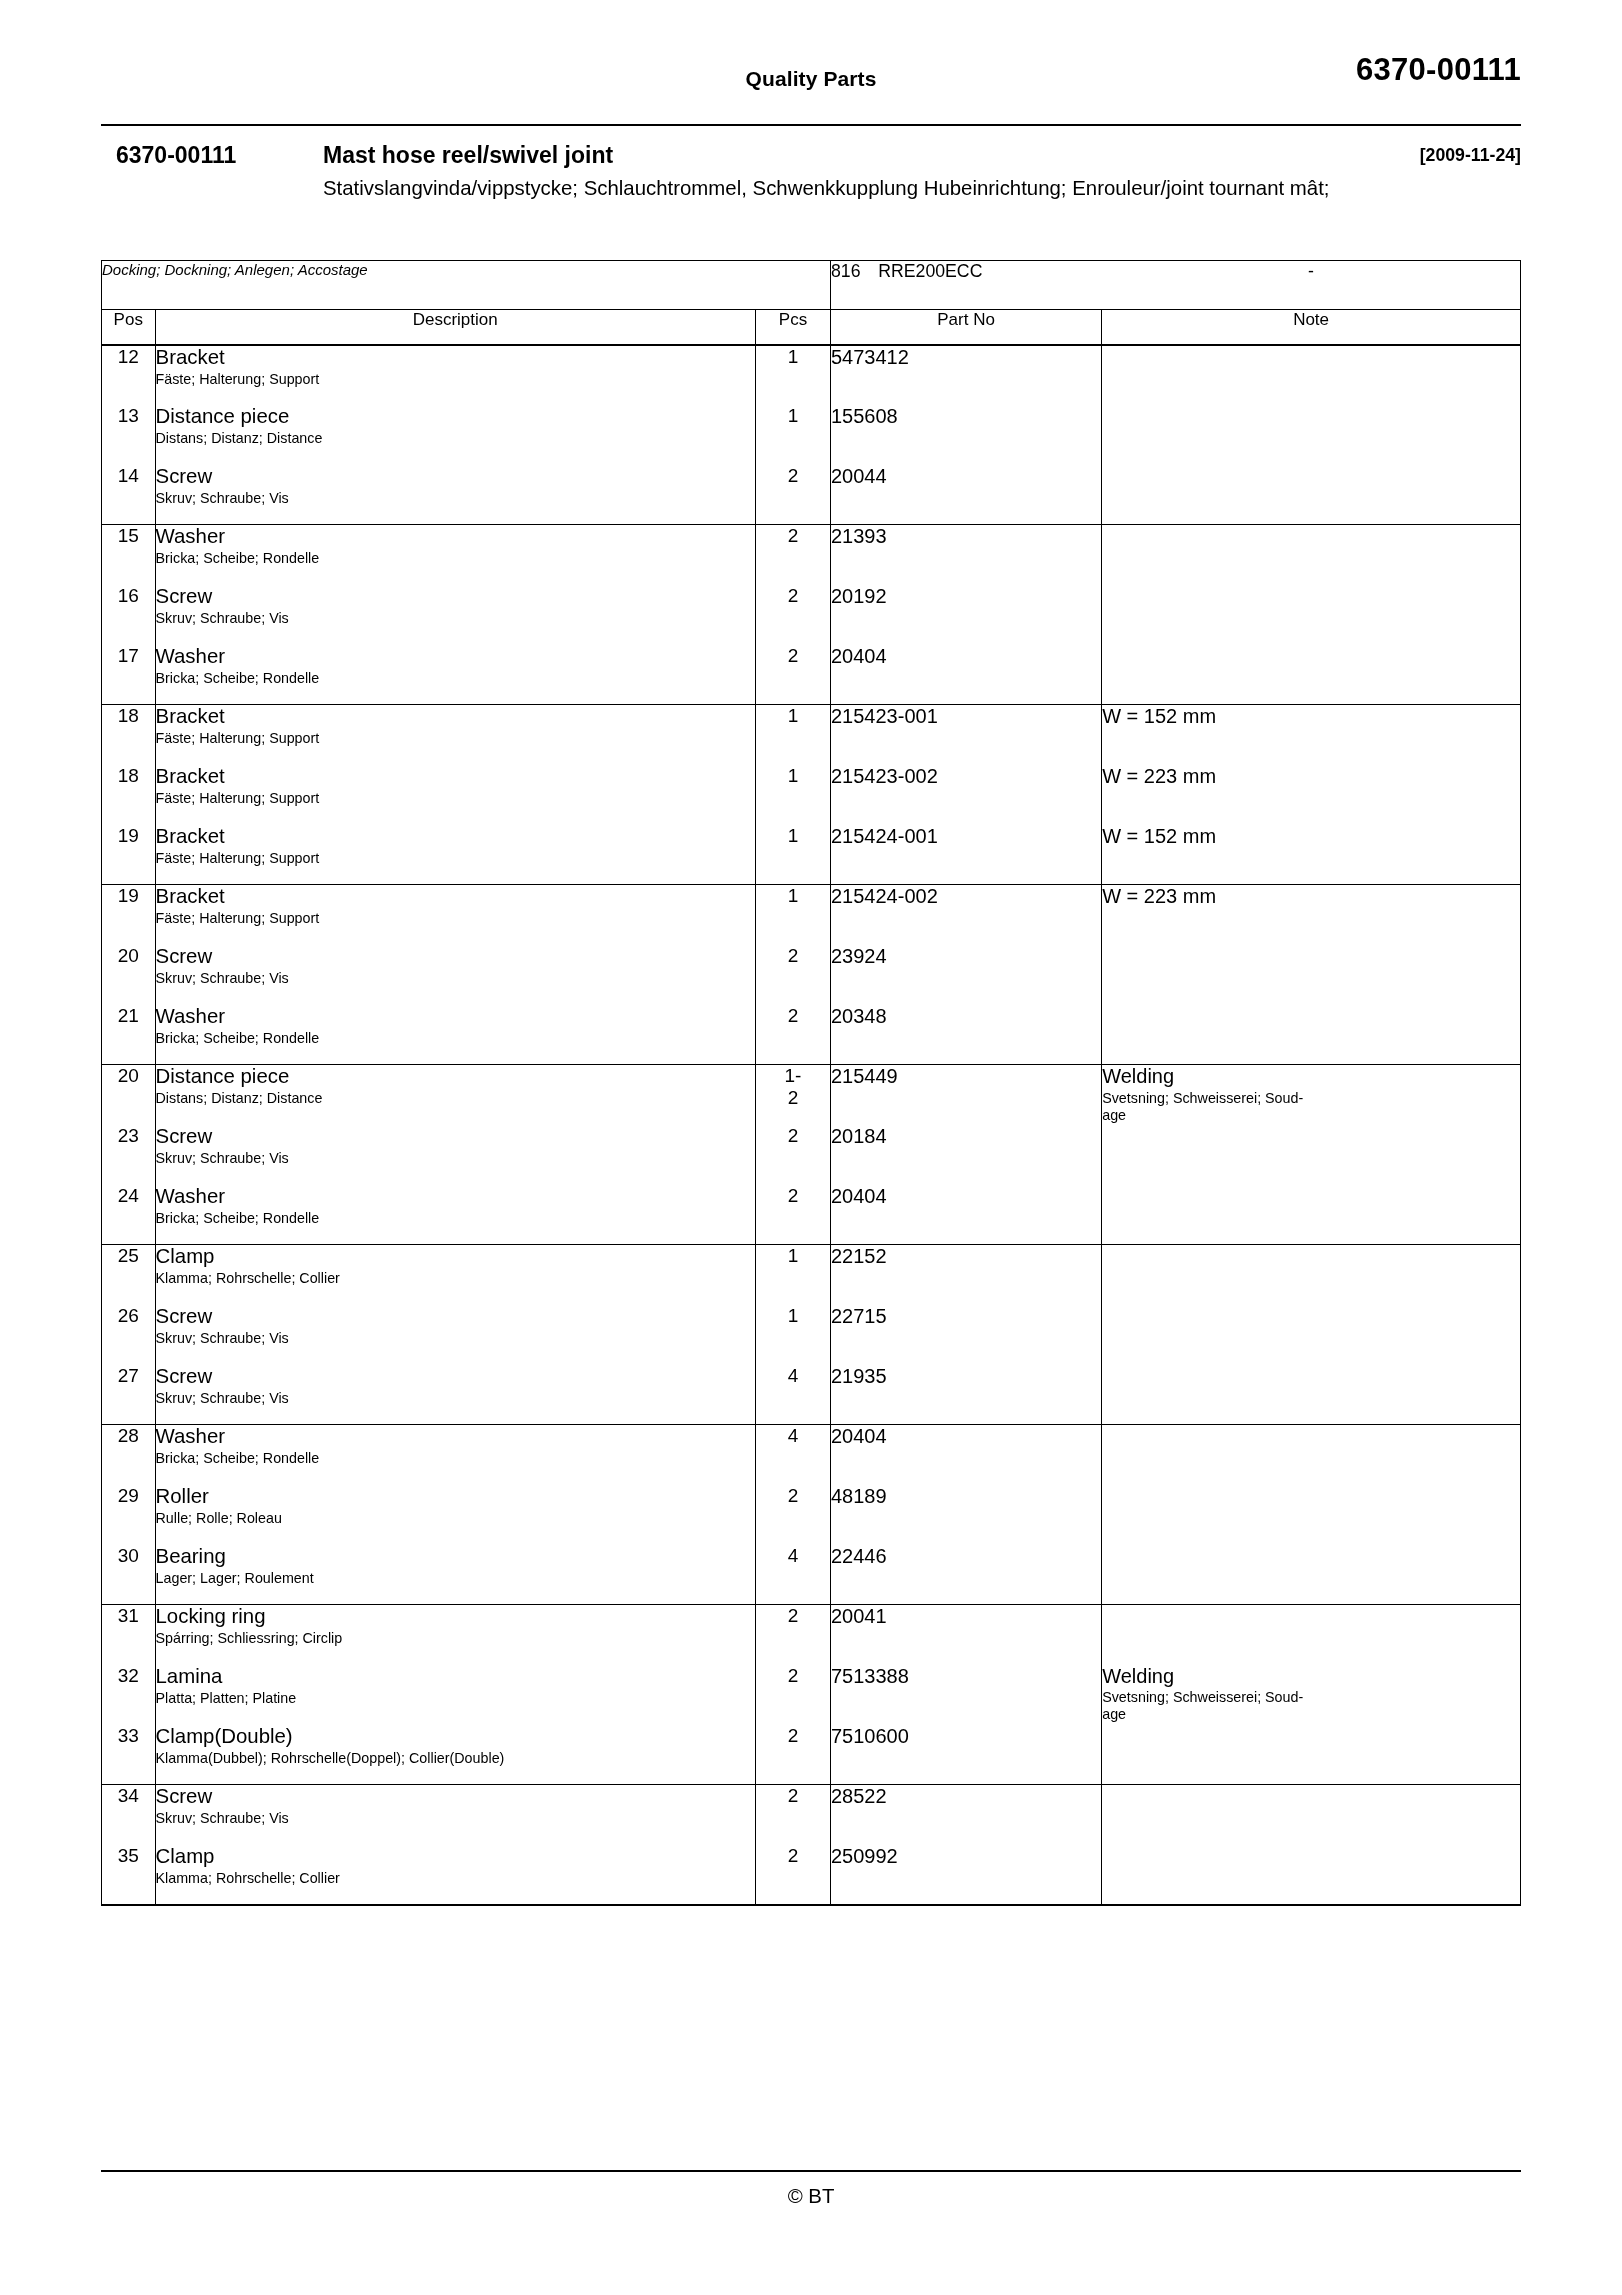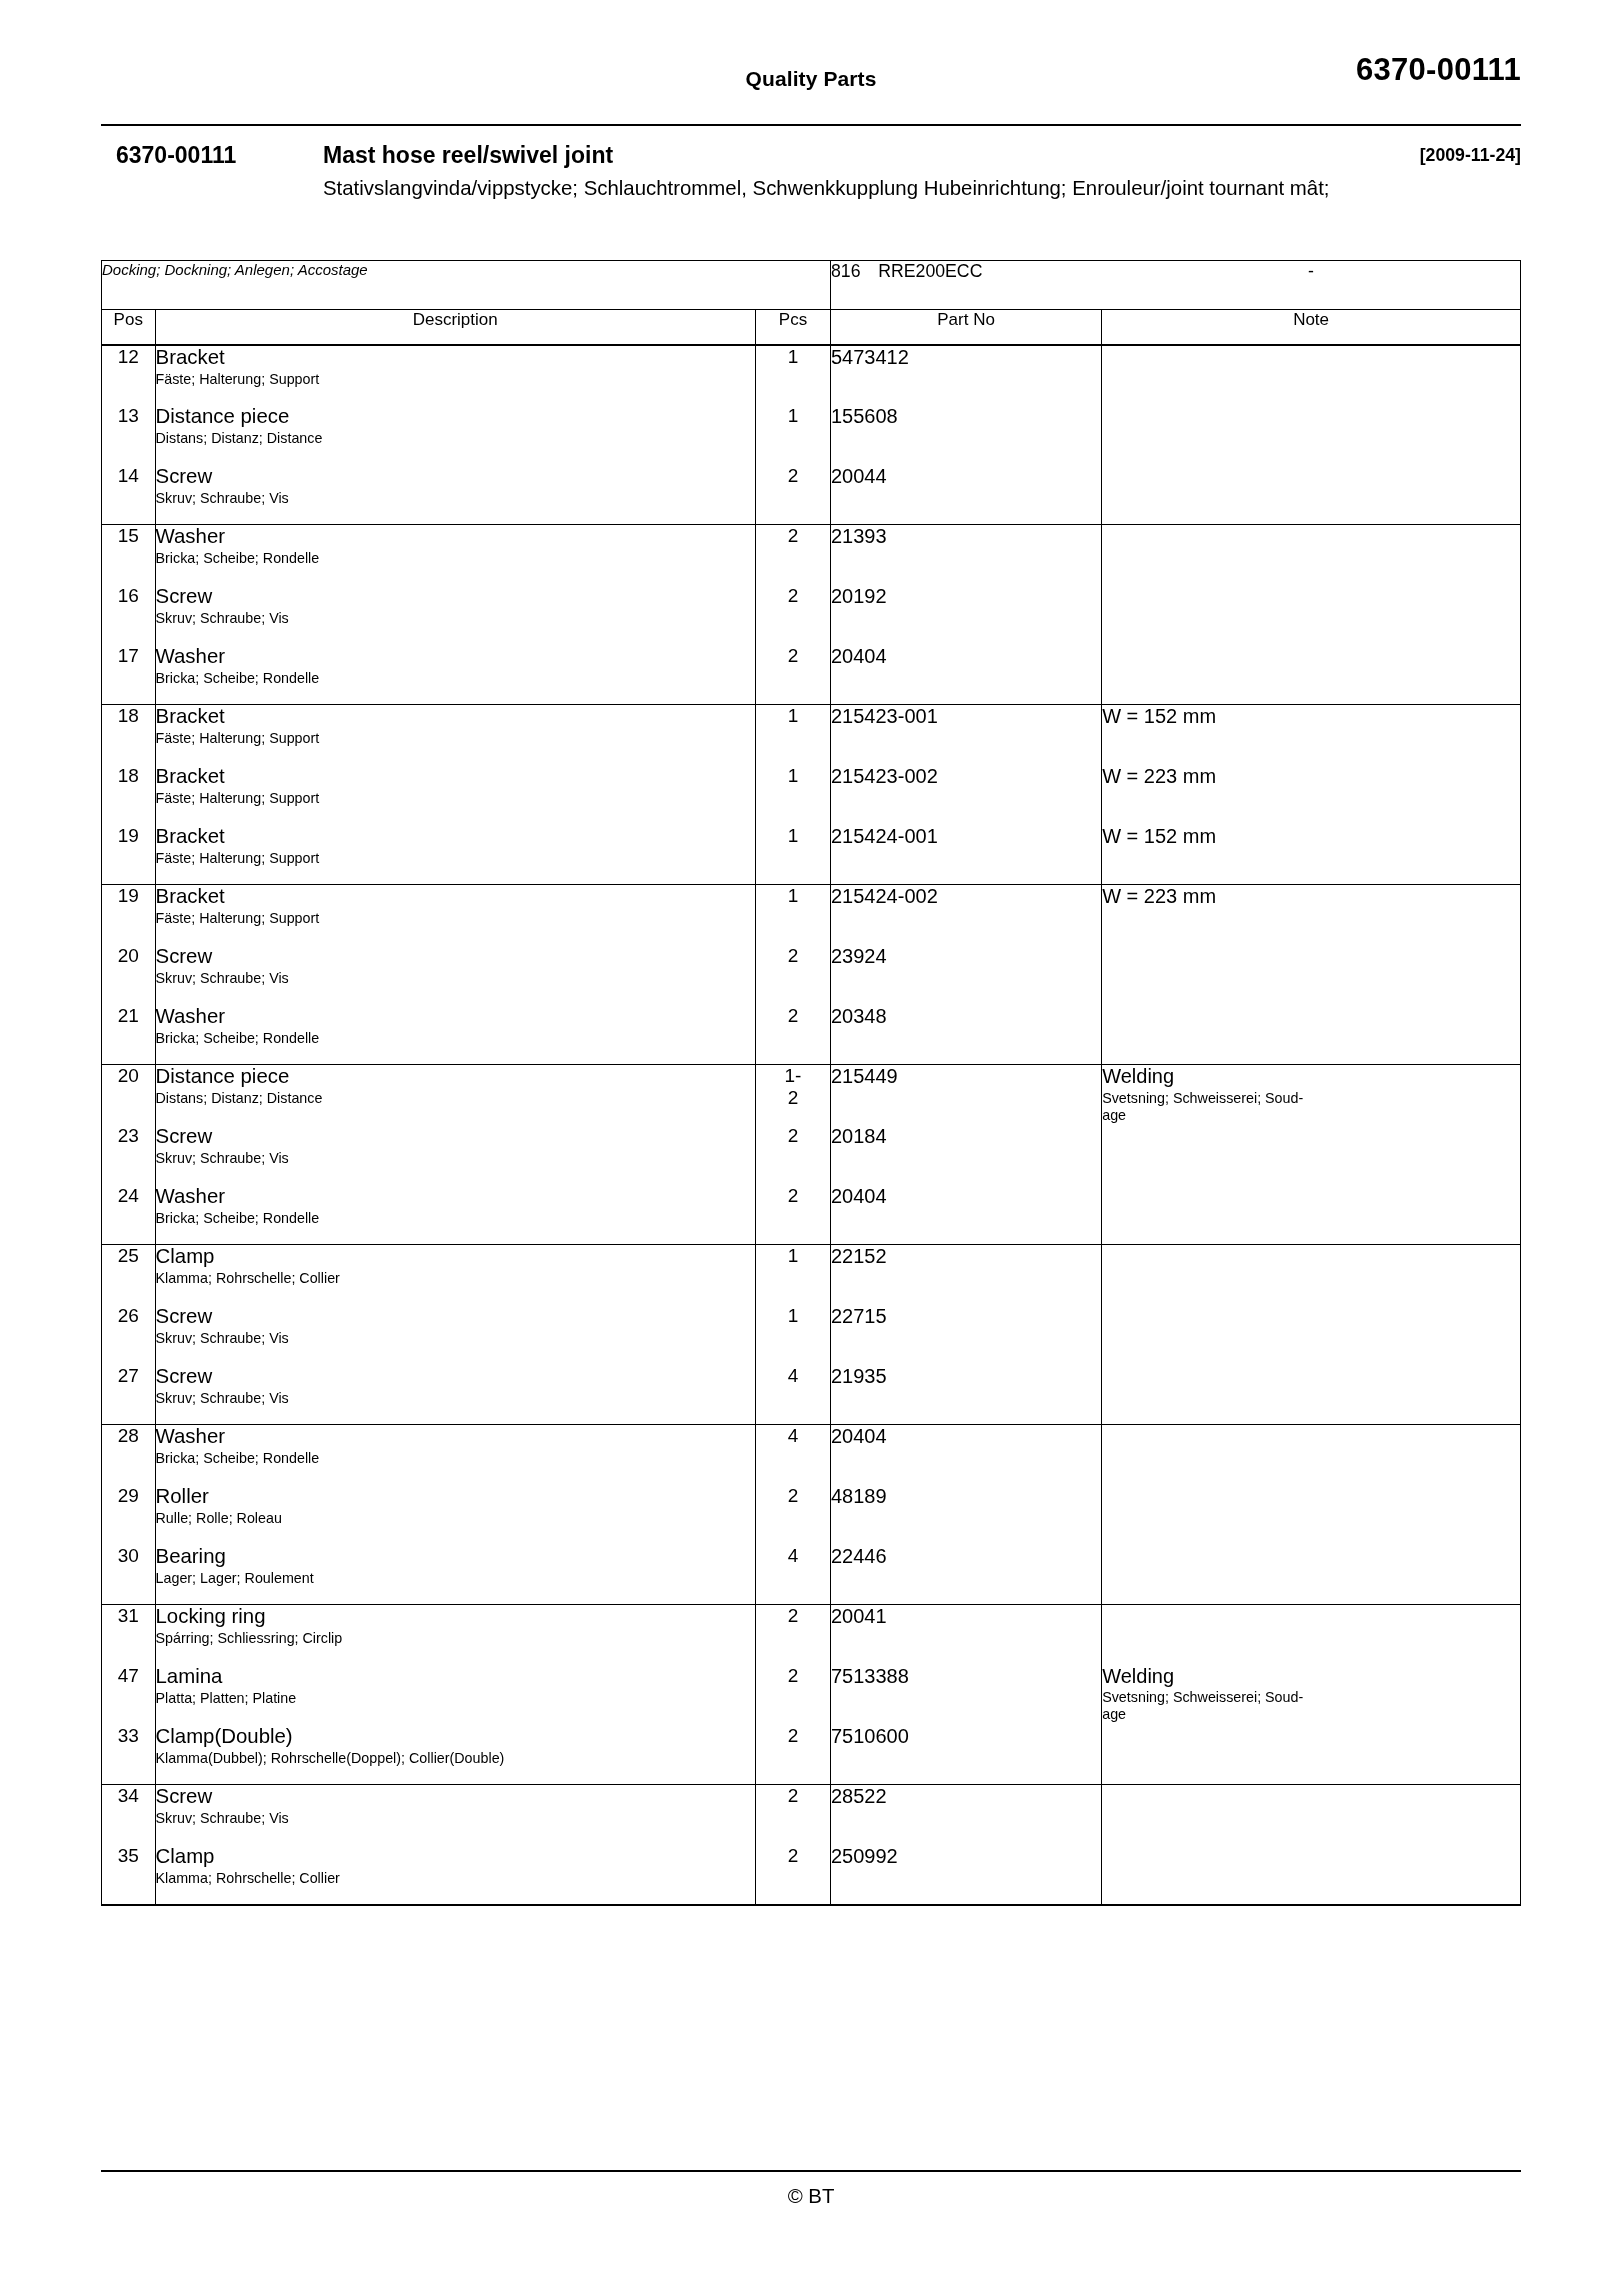--- a/index.html
+++ b/index.html
@@ -497,21 +497,21 @@
             <td class="cell-pos rowpad">31</td>
             <td class="cell-desc">
               <div class="desc-main">Locking ring</div>
               <div class="desc-sub">Spárring; Schliessring; Circlip</div>
             </td>
             <td class="cell-pcs" style="white-space: pre-line;">2</td>
             <td class="cell-part">20041</td>
             <td class="cell-note"></td>
           </tr>
           <tr class="r">
-            <td class="cell-pos rowpad">47</td>
+            <td class="cell-pos rowpad">32</td>
             <td class="cell-desc">
               <div class="desc-main">Lamina</div>
               <div class="desc-sub">Platta; Platten; Platine</div>
             </td>
             <td class="cell-pcs" style="white-space: pre-line;">2</td>
             <td class="cell-part">7513388</td>
             <td class="cell-note">
               <div class="note-main">Welding</div>
               <div class="note-sub" style="white-space: pre-line;">Svetsning; Schweisserei; Soud-
 age</div>

